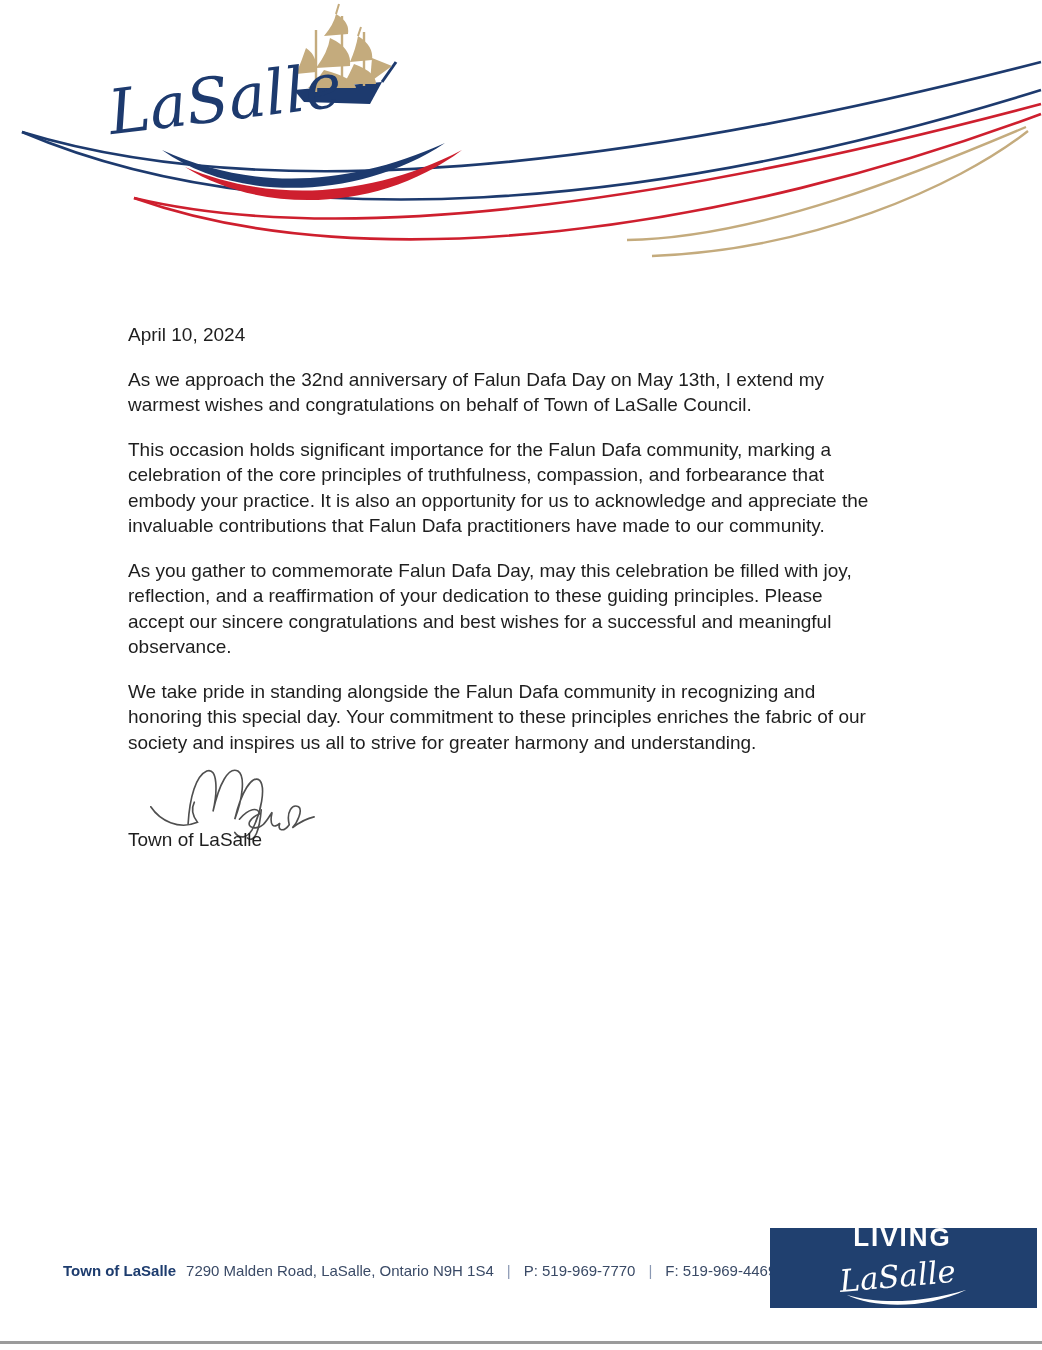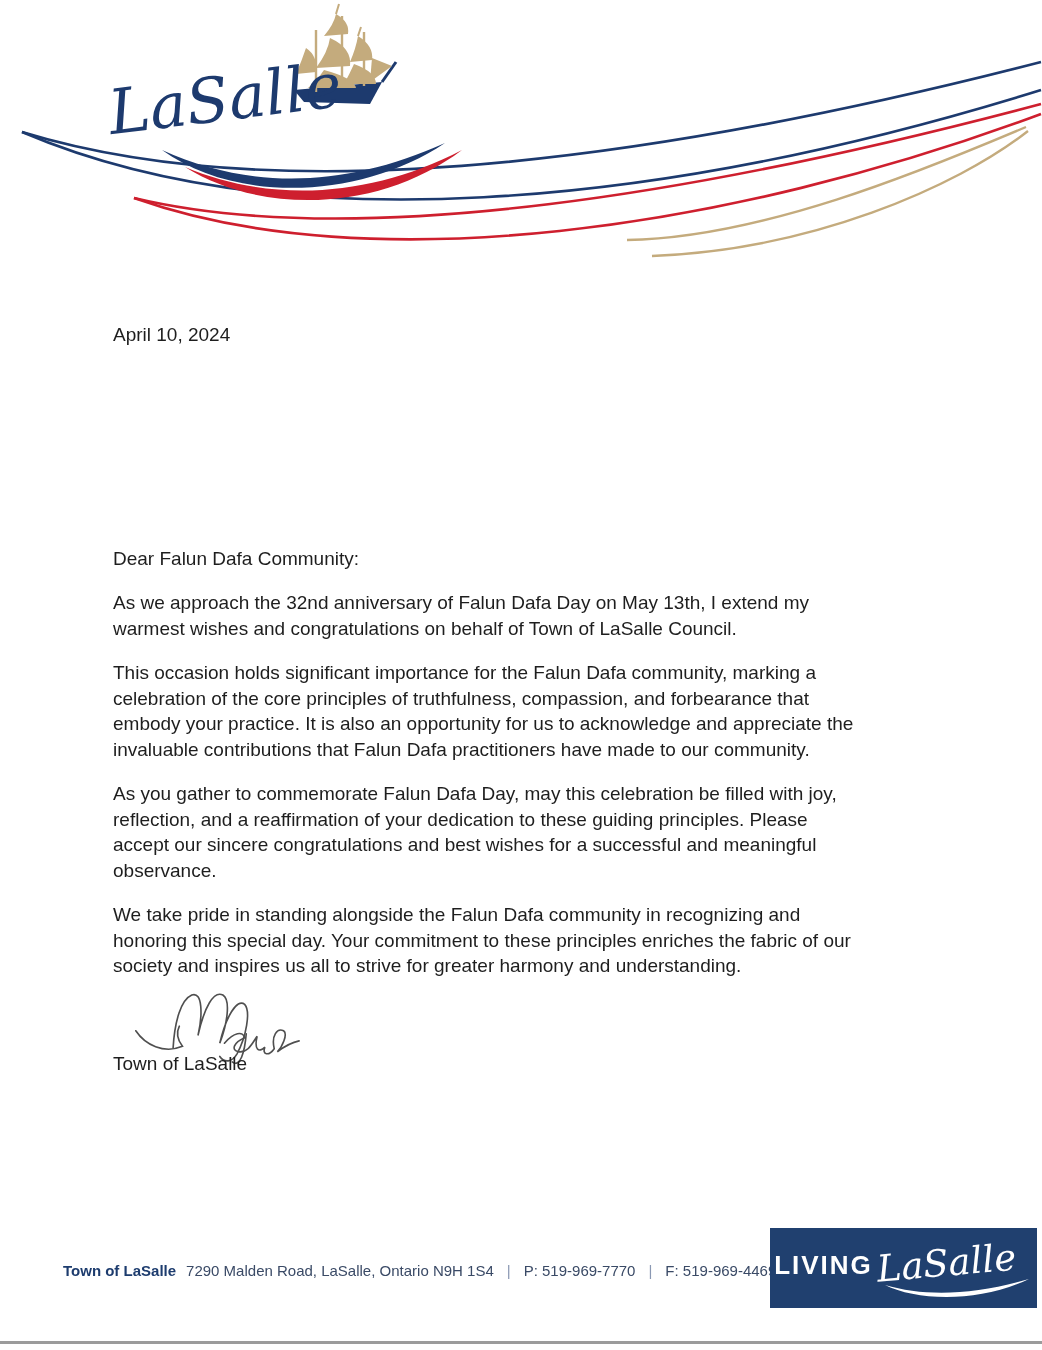--- a/index.html
+++ b/index.html
@@ -8,21 +8,21 @@
     width:1042px;height:1350px;
     margin:0 auto;
     background:#ffffff;
     overflow:hidden;
     font-family:"Liberation Sans",sans-serif;
   }
   
   .header-art{position:absolute;top:0;left:0;}
   
   .letter{
-    position:absolute;left:113px;top:322px;width:830px;
+    position:absolute;left:128px;top:322px;width:830px;
     font-size:19px;line-height:25.5px;color:#1e1e1e;
   }
   .letter p{margin:0;}
   .date{margin:0;}
   .salutation{margin-top:198px !important;}
   .body-par{margin-top:19px !important;white-space:pre-line;}
   .closing{margin-top:14px !important;}
   .signature-wrap{display:block;margin:2px 0 -14px -8px;height:84px;}
   .signer{margin:0;}
   .initials{margin-top:46px !important;}
@@ -30,21 +30,21 @@
   .footer-line{
     position:absolute;left:63px;top:1261px;
     font-size:15px;line-height:20px;color:#3a4a66;
     white-space:nowrap;
   }
   .footer-line .org{font-weight:bold;color:#1d3c6e;margin-right:10px;}
   .footer-line .sep{color:#8a98b3;margin:0 13px;}
   .footer-line .site{font-weight:bold;color:#1d3c6e;}
   .badge{
     position:absolute;left:770px;top:1228px;width:267px;height:80px;
-    background:#20406f;display:flex;align-items:center;justify-content:center;
+    background:#20406f;display:flex;align-items:center;justify-content:center;flex-direction:column;
   }
   .badge .living{
     color:#ffffff;font-size:26px;font-weight:600;letter-spacing:2px;
     margin-right:2px;margin-top:-6px;
   }
   .bottom-rule{
     position:absolute;left:0;top:1341px;width:1042px;height:3px;background:#9b9b9b;
   }
 </style>
 </head>
@@ -86,21 +86,20 @@
       <path d="M306,48 Q318,56 316,72 L296,74 Q302,60 306,48 Z" fill="#c4ab7d"></path>
       <path d="M372,58 L392,66 L370,82 Z" fill="#c4ab7d"></path>
       <path d="M336,14 L339,4 M358,36 L361,27" stroke="#c4ab7d" stroke-width="2" fill="none"></path>
     </g>
 
     <text x="108" y="122" font-family="DejaVu Serif, serif" font-style="italic" font-size="62" fill="#1d3a6e" transform="rotate(-7 210 100)">LaSalle</text>
   </svg>
 
   <div class="letter">
     <p class="date">April 10, 2024</p>
-    <p class="salutation">Dear Falun Dafa Community:</p>
     <p class="body-par">As we approach the 32nd anniversary of Falun Dafa Day on May 13th, I extend my
 warmest wishes and congratulations on behalf of Town of LaSalle Council.</p>
     <p class="body-par">This occasion holds significant importance for the Falun Dafa community, marking a
 celebration of the core principles of truthfulness, compassion, and forbearance that
 embody your practice. It is also an opportunity for us to acknowledge and appreciate the
 invaluable contributions that Falun Dafa practitioners have made to our community.</p>
     <p class="body-par">As you gather to commemorate Falun Dafa Day, may this celebration be filled with joy,
 reflection, and a reaffirmation of your dedication to these guiding principles. Please
 accept our sincere congratulations and best wishes for a successful and meaningful
 observance.</p>

